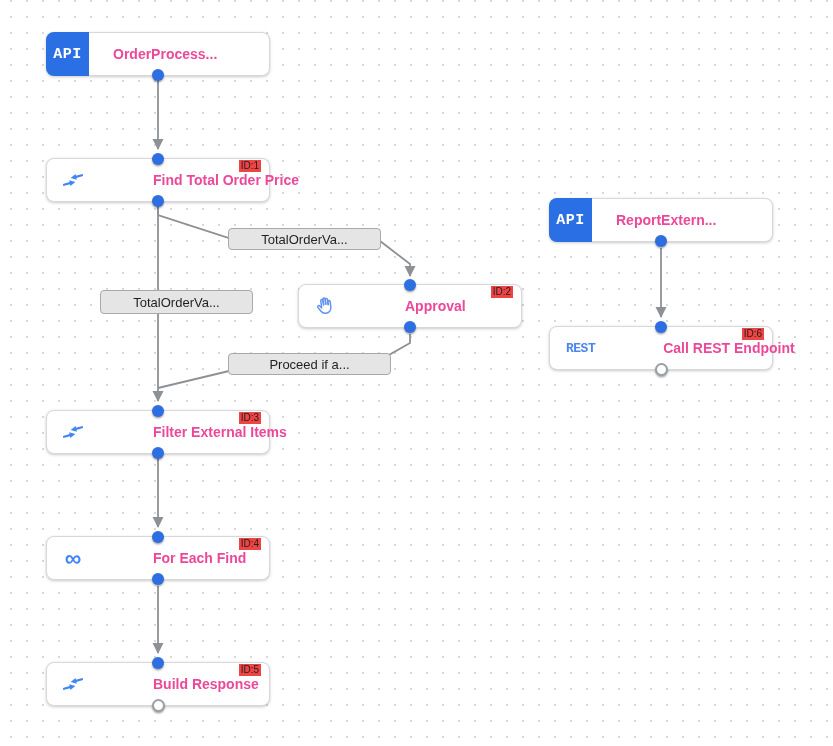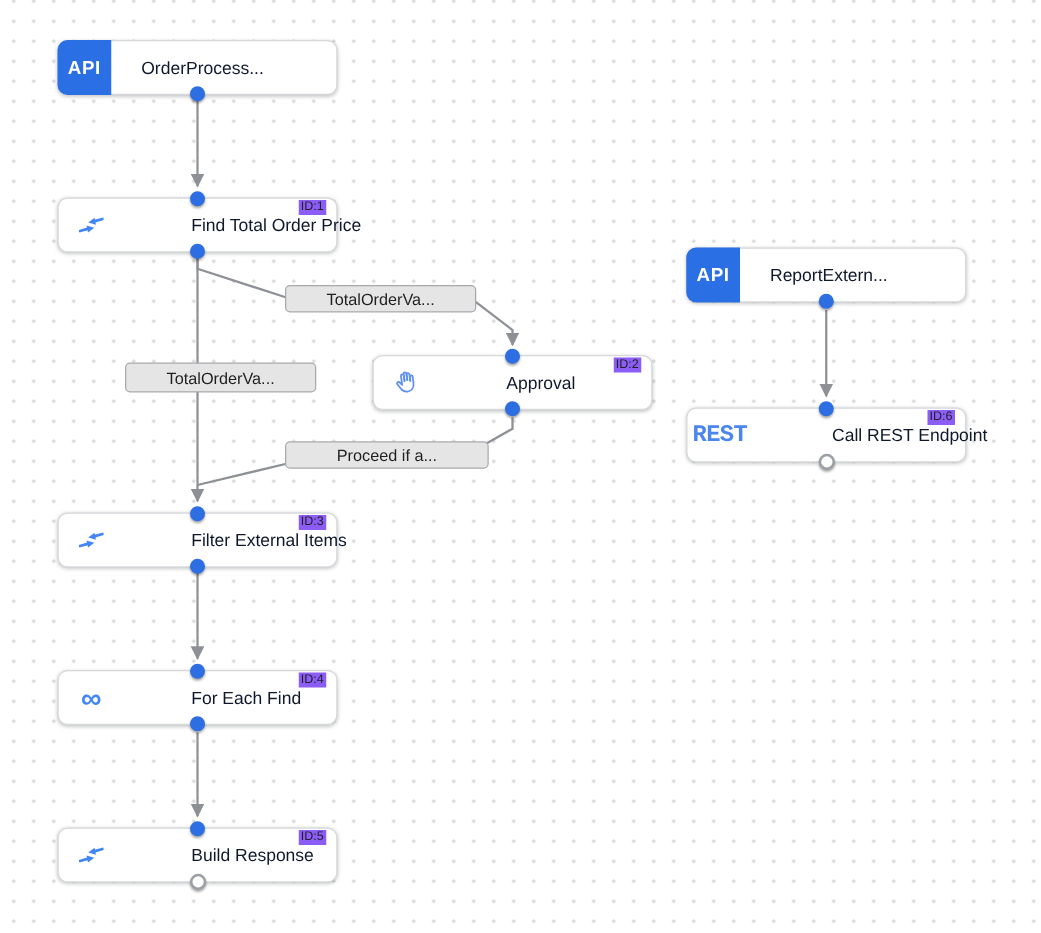--- a/index.html
+++ b/index.html
@@ -12,36 +12,36 @@
     background-position:3px 9px;
   }
   #edge-layer{position:absolute;left:0;top:0;pointer-events:none;}
   .edge{stroke:#8d9196;stroke-width:1.8;fill:none;}
   .node{
     position:absolute;width:224px;height:44px;background:#fff;
     border:1px solid #d6d8db;border-radius:8px;
     box-shadow:0 1px 3px rgba(60,64,67,.28);
     display:flex;align-items:center;box-sizing:border-box;
   }
-  .node .title{font-size:14px;font-weight:400;color:#0f172a;white-space:nowrap;margin-left:24px;}
+  .node .title{font-size:14px;font-weight:700;color:#ec4899;white-space:nowrap;margin-left:24px;}
   .badge-api{
     width:43px;height:44px;margin-left:-1px;border-radius:8px 0 0 8px;
     background:#2b6fe4;color:#fff;display:flex;align-items:center;justify-content:center;
-    font-family:Liberation Sans, sans-serif;font-weight:700;font-size:15px;letter-spacing:.5px;
+    font-family:Liberation Mono, monospace;font-weight:700;font-size:15px;letter-spacing:.5px;
     flex:none;
   }
   .badge-rest{
-    margin-left:4px;color:#4a86ee;font-family:"Liberation Mono",monospace;
-    font-weight:700;font-size:19px;letter-spacing:-.5px;flex:none;
+    margin-left:16px;color:#4a86ee;font-family:"Liberation Mono",monospace;
+    font-weight:700;font-size:13px;letter-spacing:-.5px;flex:none;
   }
   .node-icon{margin-left:14px;flex:none;display:flex;align-items:center;justify-content:center;width:24px;}
   .title-after-badge{margin-left:12px;}
   .title-after-icon{margin-left:14px;padding-left:44px;}
   .id-label{
-    position:absolute;top:1px;right:8px;font-size:10px;color:#202124;background:#8b5cf6;
+    position:absolute;top:1px;right:8px;font-size:10px;color:#202124;background:#ef4444;
     padding:0 2px;line-height:12px;
   }
   .port{
     position:absolute;width:12px;height:12px;border-radius:50%;
     background:#2e6ee3;left:calc(50% - 6px);
     box-shadow:0 1.5px 2px rgba(0,0,0,.35);
   }
   .port.in{top:-6px;}
   .port.out{bottom:-6px;}
   .port.hollow{

